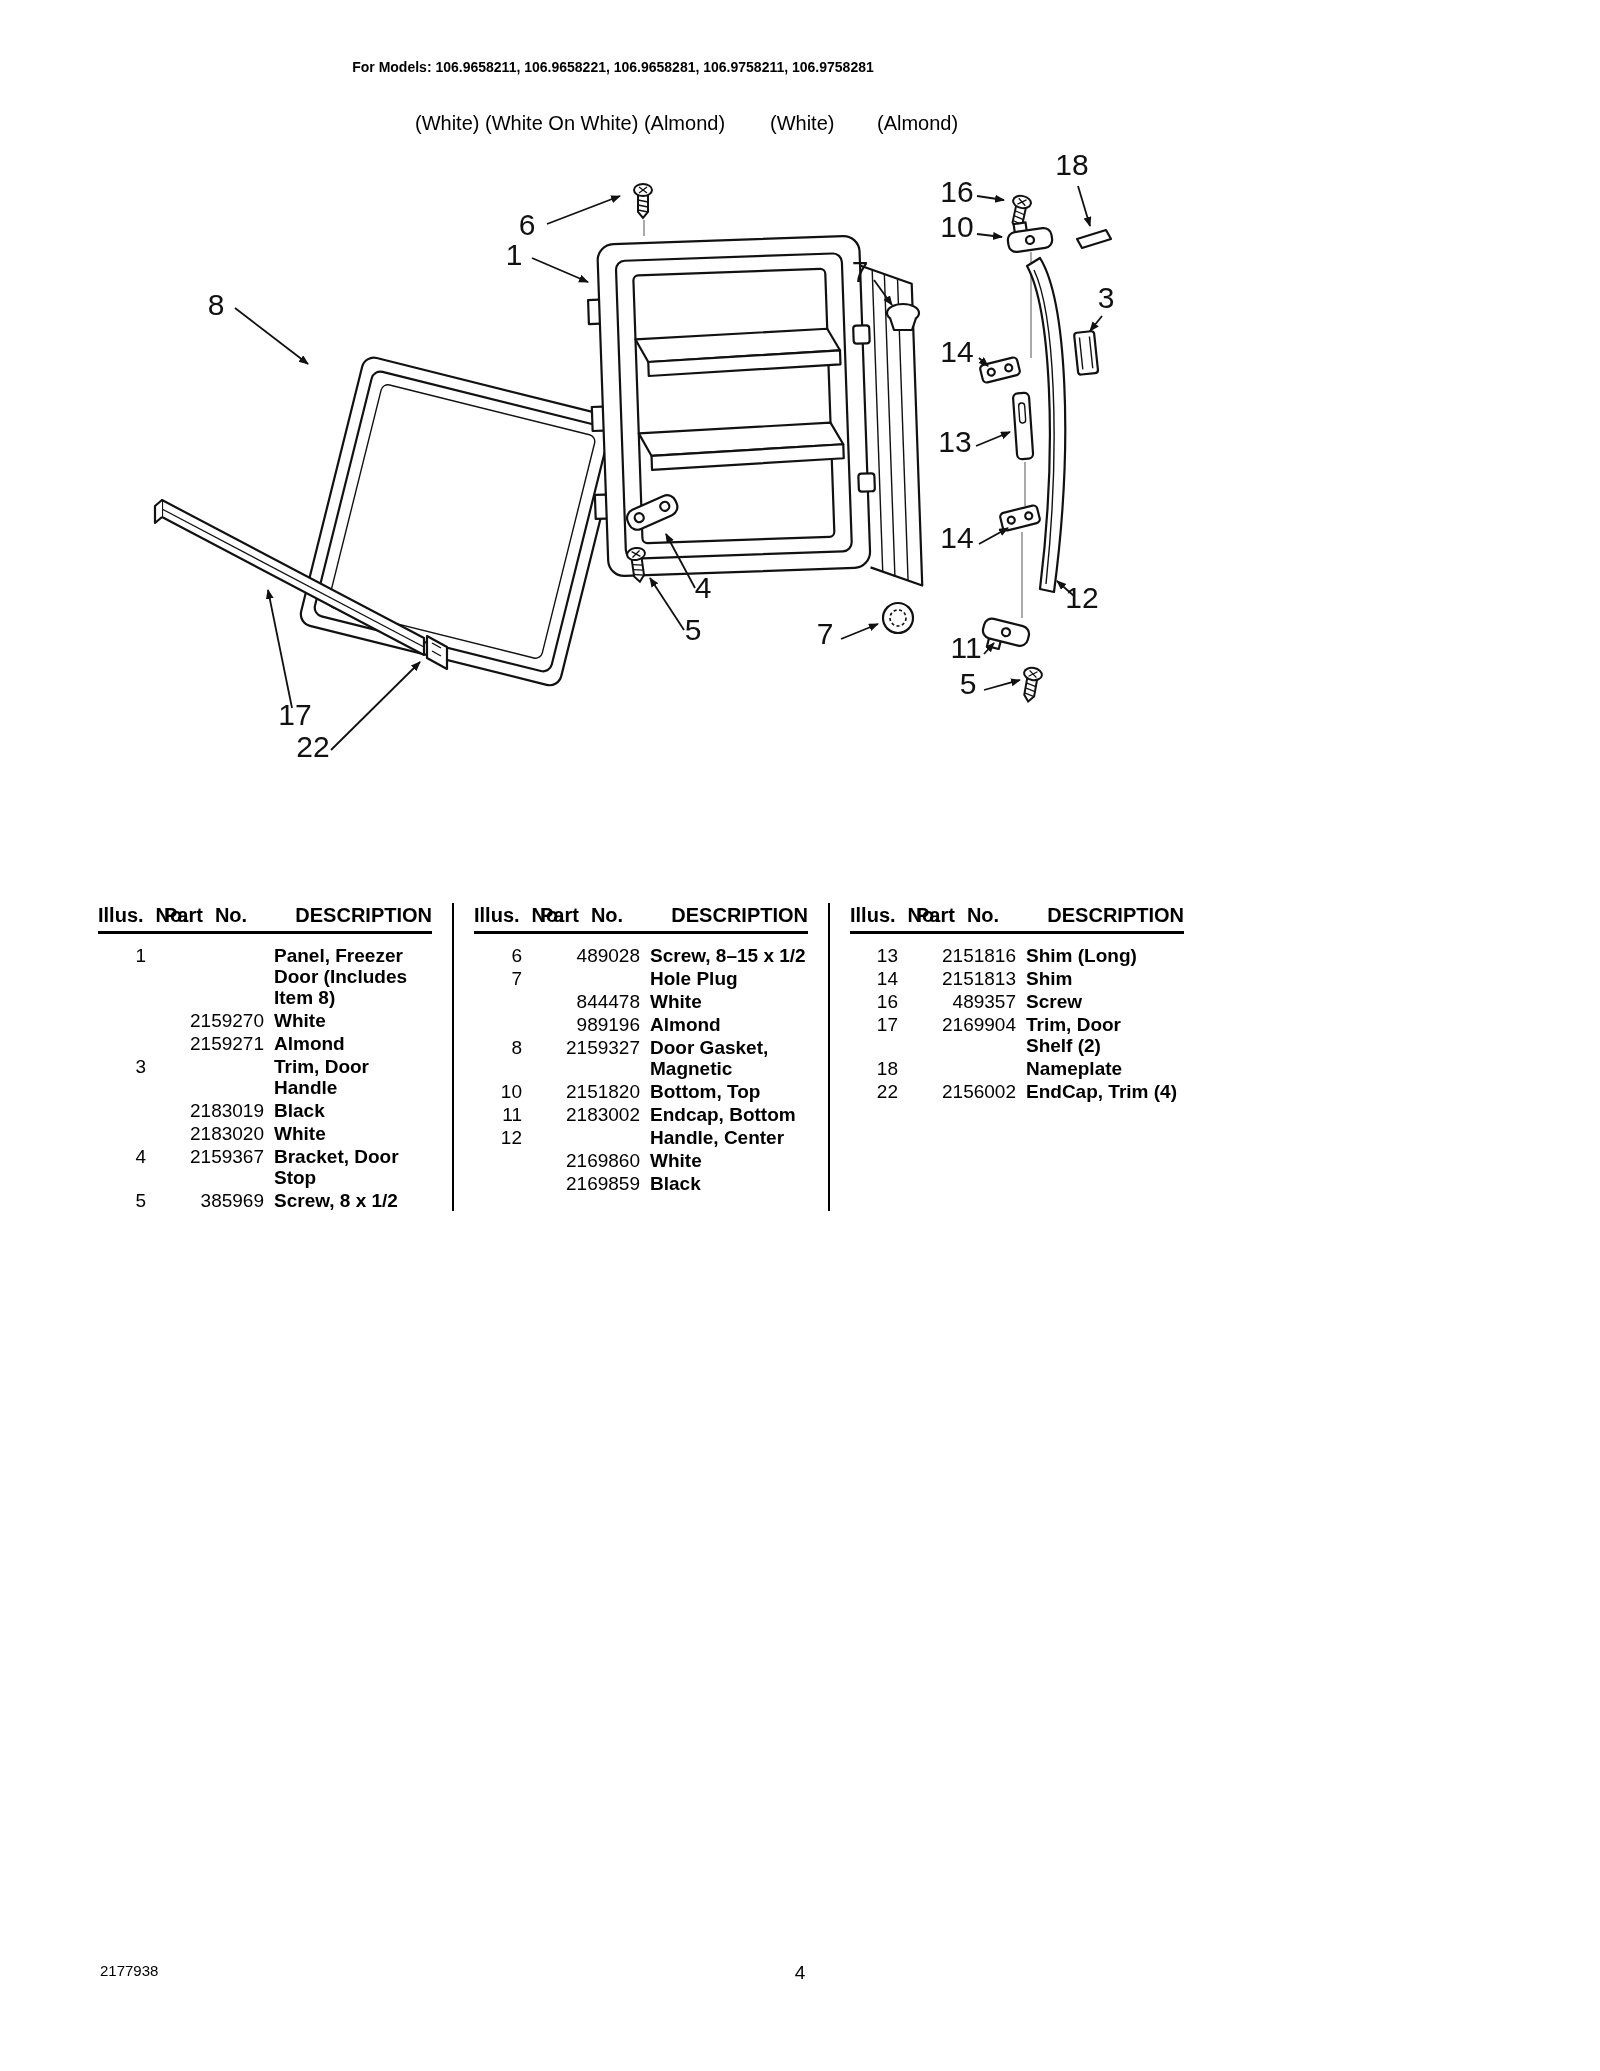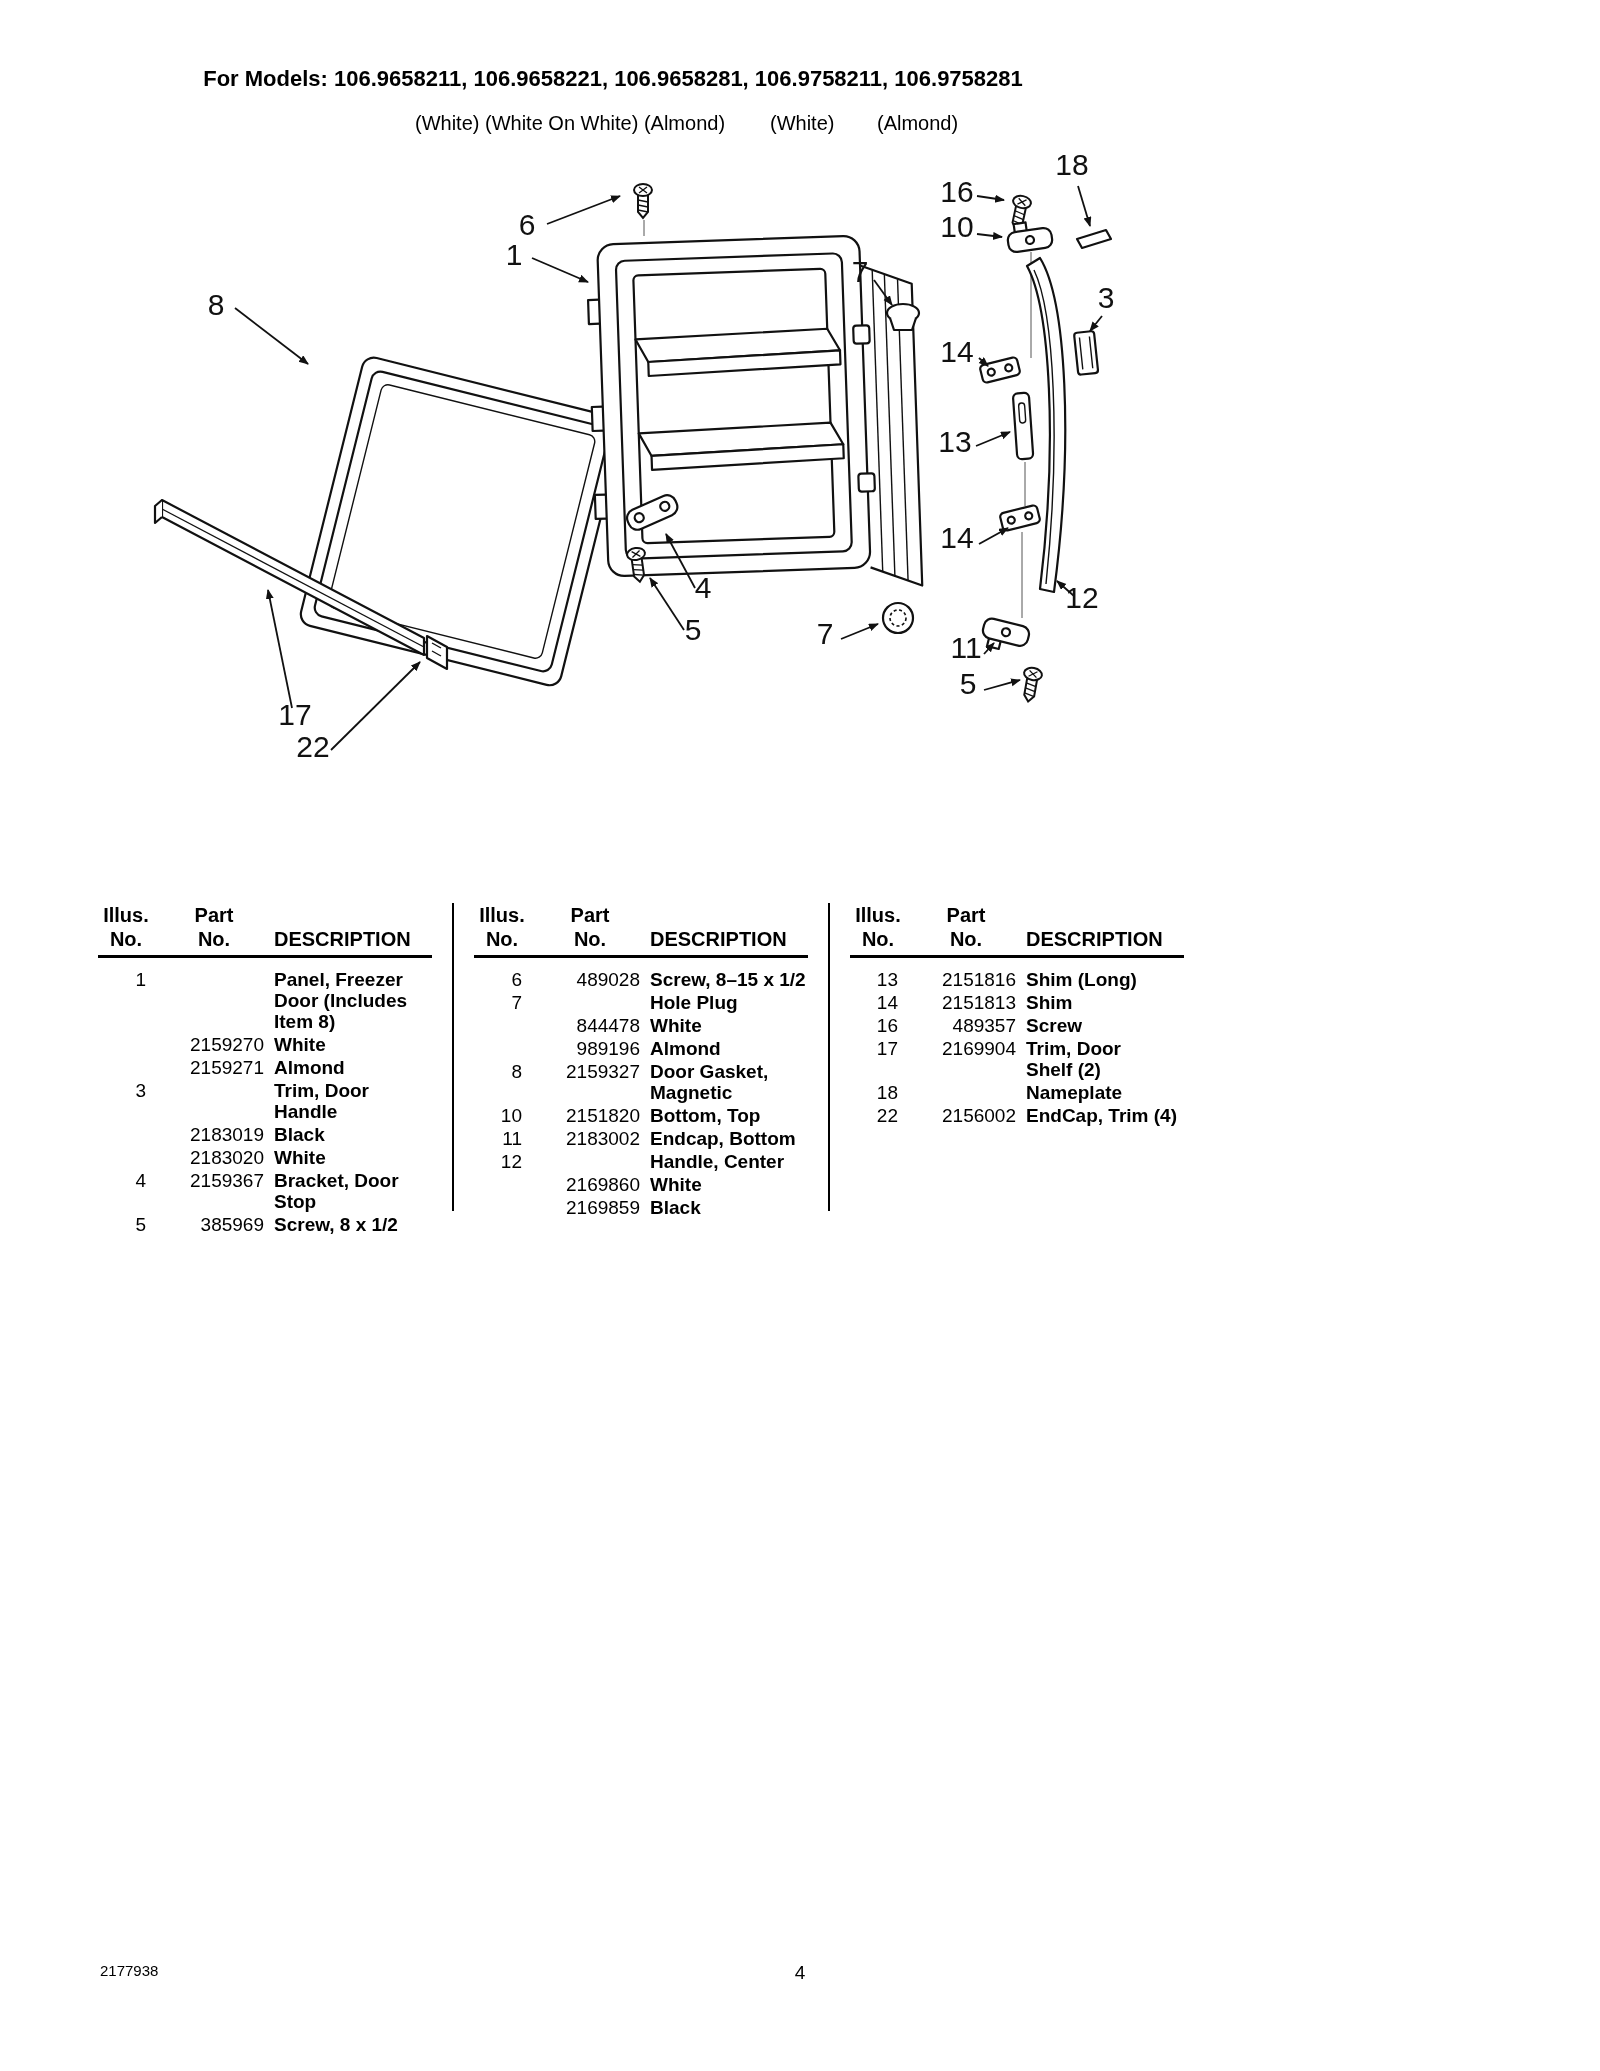--- a/index.html
+++ b/index.html
@@ -7,21 +7,21 @@
   body {
     width:1600px; height:2071px; position:relative;
     font-family:"Liberation Sans", sans-serif; color:#000;
     overflow:hidden;
   }
   .page { position:absolute; inset:0; background:#fff; }
 
   
   .header-block { position:absolute; top:46px; left:0; width:1226px; text-align:center; }
   .title { font-size:38px; font-weight:bold; letter-spacing:.5px; }
-  .models { margin-top:20px; font-size:22px; font-weight:bold; }
+  .models { margin-top:13px; font-size:14px; font-weight:bold; }
   .colors-row { position:absolute; top:112px; left:0; width:1226px; height:28px;
                 font-size:20px; font-weight:normal; }
   .colors-row .c1 { position:absolute; left:415px; white-space:nowrap; }
   .colors-row .c2 { position:absolute; left:770px; white-space:nowrap; }
   .colors-row .c3 { position:absolute; left:877px; white-space:nowrap; }
 
   
   .diagram { position:absolute; top:140px; left:0; width:1600px; height:800px; }
   .diagram svg { display:block; }
   .part-stroke { fill:#fff; stroke:#111; stroke-width:2.2; stroke-linejoin:round; }
@@ -32,21 +32,21 @@
 
   
   .tables { position:absolute; top:903px; left:98px; display:flex; align-items:flex-start; }
   .parts-table { width:334px; }
   .vdiv { width:2px; background:#000; height:308px; margin:0 20px 0 20px; align-self:flex-start; }
   .thead {
     display:grid; grid-template-columns:56px 100px 1fr; column-gap:10px;
     font-weight:bold; font-size:20px; line-height:24px;
     border-bottom:3px solid #000; padding-bottom:4px;
   }
-  .th { display:flex; flex-direction:column; align-items:center; }
+  .th { display:flex; flex-direction:row; align-items:center;gap:12px; }
   .th-desc { justify-content:flex-end; align-items:flex-start; }
   .tbody { display:block; padding-top:9px; }
   .tr { display:grid; grid-template-columns:56px 100px 1fr; column-gap:10px; margin-top:2px; }
   .td { font-size:19px; line-height:21px; }
   .td.illus { text-align:right; padding-right:8px; }
   .td.part  { text-align:right; }
   .td.desc  { white-space:pre-line;font-weight:bold; }
 
   
   .footer-left { position:absolute; left:100px; top:1962px; font-size:15px; }

